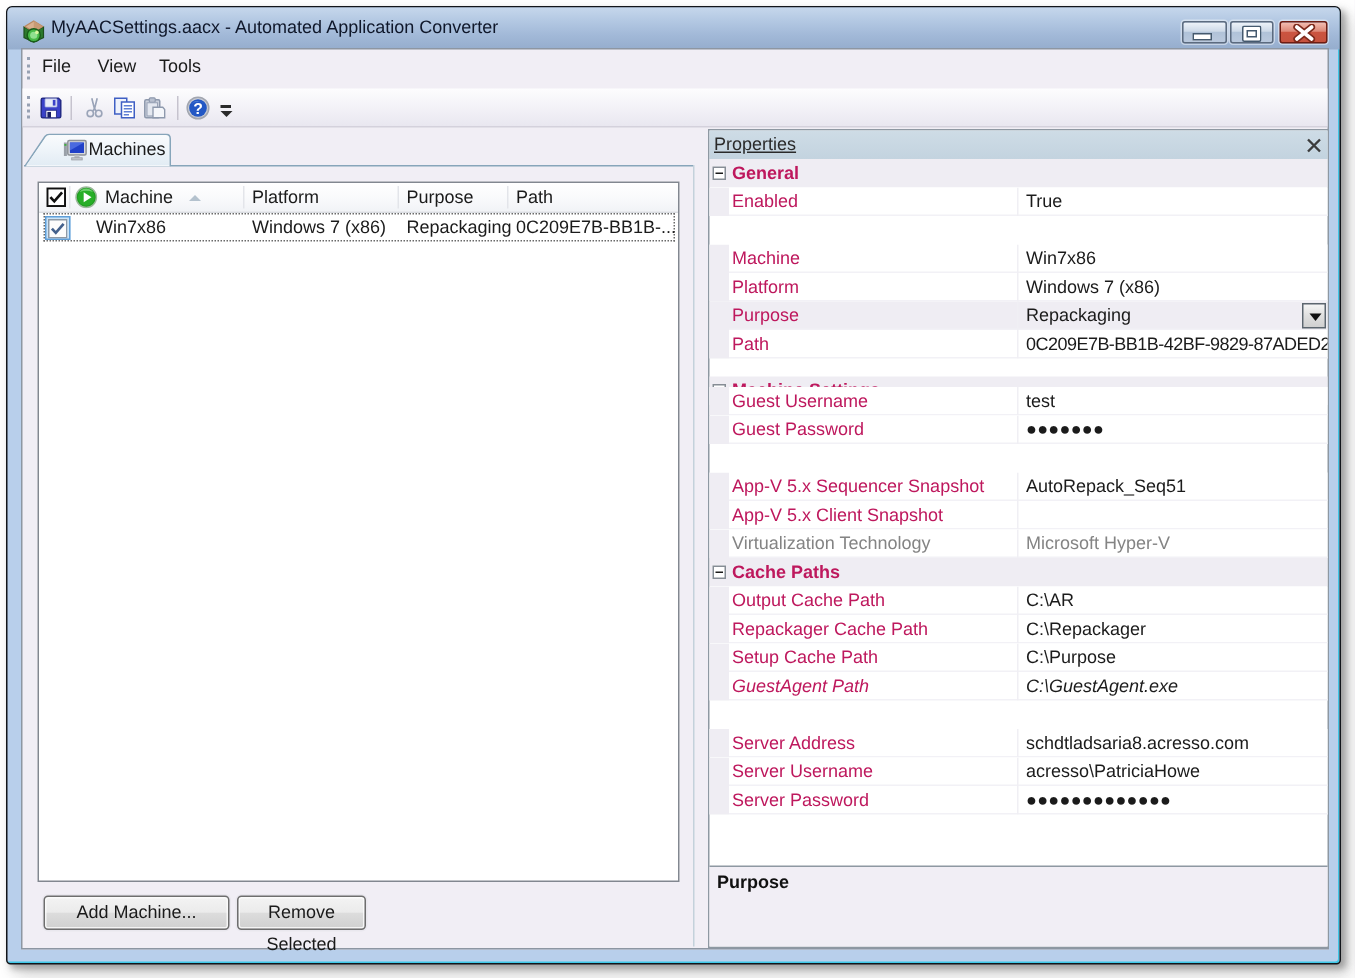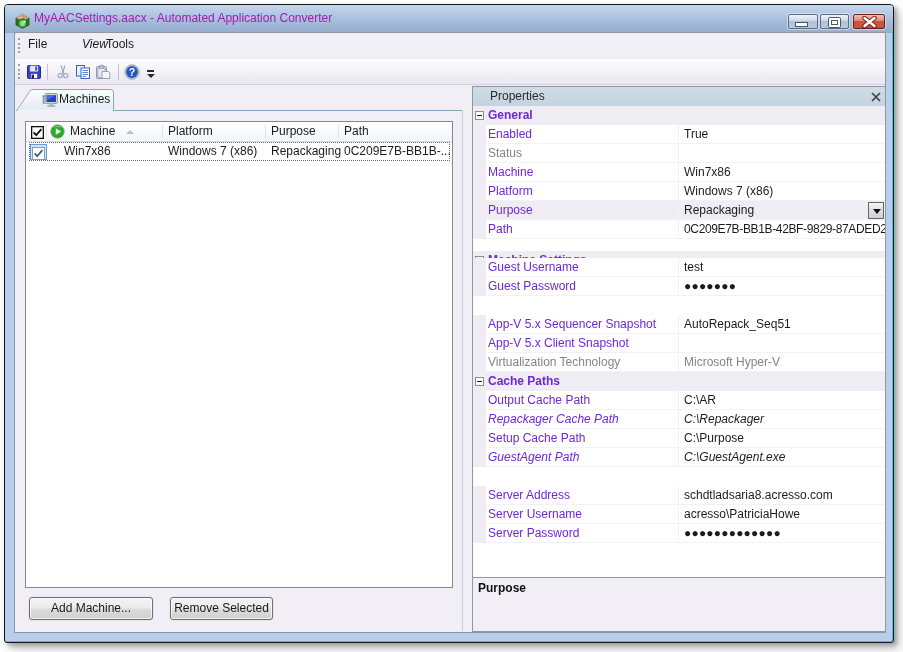--- a/index.html
+++ b/index.html
@@ -7,21 +7,21 @@
 .abs { position:absolute; }
 .win {
   position:absolute; left:4px; top:4px; width:890px; height:639px;
   background:#b8cfeb; border:1px solid #12151a; border-radius:4px 4px 3px 3px;
   box-shadow: 3px 3px 4px rgba(105,105,105,.5), 6px 7px 12px rgba(130,130,130,.35),
     inset -1px -1px 0 #3ec8e8;
 }
 .titlebar { position:absolute; left:0; top:0; width:888px; height:28px;
   background:linear-gradient(180deg,#c6d7ec 0%,#b4c9e3 30%,#a2b9d8 65%,#95adcd 100%);
   border-radius:3px 3px 0 0; }
-.titletext { position:absolute; left:29px; top:6px; font-size:12px; color:#a21caf; }
+.titletext { position:absolute; left:29px; top:6px; font-size:12px; color:#0f172a; }
 .wbtn { position:absolute; top:9px; height:15px; border:1px solid #5c6b7f; border-radius:2px;
   background:linear-gradient(180deg,#eef3f9 0%,#cdd9e8 45%,#b0c2d8 50%,#bac9dd 100%);
   box-shadow: 0 0 0 1px rgba(255,255,255,.45); }
 .wbtn.close { background:linear-gradient(180deg,#f3beb2 0%,#dd8877 45%,#cb5440 50%,#c6523e 100%);
   border-color:#6e1d12; }
 .client { position:absolute; left:9px; top:27px; width:872px; height:601px;
   border:1px solid #8d96a2; background:#f1eef5; }
 .menuitem { position:absolute; top:4px; font-size:12px; color:#1b1b1b; }
 .toolbar { position:absolute; left:0; top:26px; width:870px; height:26px;
   background:linear-gradient(180deg,#fdfdfe 0%,#f4f3f8 45%,#e9e7f0 100%);
@@ -43,21 +43,21 @@
   font-size:12px; color:#1a1a1a; text-align:center; line-height:21px; }
 .props { position:absolute; left:457px; top:53px; width:414px; height:546px;
   background:#ffffff; border:1px solid #8e98a2; }
 .phead { position:absolute; left:0; top:0; width:412px; height:19px;
   background:linear-gradient(180deg,#cedce6 0%,#c3d3df 100%);
   font-size:12px; color:#2a2a2a; line-height:19px; }
 .prow { position:absolute; left:0; width:412px; height:19px; background:#ffffff;
   box-shadow: inset 0 -1px 0 #f2f1f6; overflow:hidden; }
 .prow .strip { position:absolute; left:0; top:0; width:13px; height:19px; background:#efedf3; }
 .prow .vline { position:absolute; left:205px; top:0; width:1px; height:19px; background:#f0eff4; }
-.prow .lbl { position:absolute; left:15px; top:0; line-height:18px; font-size:12px; color:#6d28d9; white-space:pre; }
+.prow .lbl { position:absolute; left:15px; top:0; line-height:18px; font-size:12px; color:#be185d; white-space:pre; }
 .prow .val { position:absolute; left:211px; top:0; line-height:18px; font-size:12px; color:#1b1b1b; white-space:pre; }
 .prow.cat { background:#efedf3; box-shadow:none; }
 .prow.cat .lbl { font-weight:bold; }
 .prow.sel { background:#efedf3; }
 .prow .gray { color:#848484; }
 .expbox { position:absolute; left:2px; top:5px; width:9px; height:9px; background:#ffffff;
   border:1px solid #868d95; }
 .expbox::after { content:""; position:absolute; left:1px; top:3px; width:5px; height:1px; background:#1a1a1a; }
 .pwd { font-size:9px; letter-spacing:0.2px; line-height:19px; }
 .desc { position:absolute; left:0; top:491px; width:412px; height:53px; background:#f1eef5; }
@@ -85,21 +85,21 @@
     </svg>
   <svg class="abs" style="left:857px;top:11px;" width="15" height="12" viewBox="0 0 15 12">
     <path d="M2.5 2 L12.5 10 M12.5 2 L2.5 10" stroke="#7e2a1c" stroke-width="4.6" stroke-linecap="round"></path>
     <path d="M2.5 2 L12.5 10 M12.5 2 L2.5 10" stroke="#ffffff" stroke-width="2.4" stroke-linecap="round"></path>
   </svg>
 
   <div class="client">
 
     <div class="grip" style="left:3px;top:5px;height:15px;"></div>
     <div class="menuitem" style="left:13px;">File</div>
-    <div class="menuitem" style="left:67px;font-style:italic;">View</div>
+    <div class="menuitem" style="left:50px;">View</div>
     <div class="menuitem" style="left:91px;">Tools</div>
 
     <div class="toolbar"></div>
     <div class="grip" style="left:3px;top:31px;height:15px;"></div>
     <div class="ticon" style="left:11px;"><svg width="16" height="16" viewBox="0 0 16 16">
     <path d="M1.5 2.5 Q1.5 1.5 2.5 1.5 L13 1.5 L14.5 3 L14.5 13.5 Q14.5 14.5 13.5 14.5 L2.5 14.5 Q1.5 14.5 1.5 13.5 Z" fill="#3a41c8" stroke="#232a86" stroke-width="1"></path>
     <rect x="4" y="1.8" width="8" height="5.6" rx="0.5" fill="#e8ecf8" stroke="#9aa3d8" stroke-width="0.5"></rect>
     <rect x="9.2" y="2.6" width="1.8" height="3.8" fill="#3a41c8"></rect>
     <rect x="4.6" y="9.5" width="7" height="5" fill="#ffffff" stroke="#232a86" stroke-width="0.6"></rect>
     <rect x="5.6" y="10.6" width="2.4" height="3.9" fill="#1a1f66"></rect>
@@ -188,45 +188,39 @@
     <rect x="0.5" y="0.5" width="12" height="12" fill="#fcfcfc" stroke="#8e99a5" stroke-width="1"></rect>
     <path d="M2.6 6.4 L5.2 9.2 L10.4 3.2" fill="none" stroke="#44618c" stroke-width="1.8"></path>
   </svg></div>
       <div class="rtext" style="left:38px;">Win7x86</div>
       <div class="rtext" style="left:142px;">Windows 7 (x86)</div>
       <div class="rtext" style="left:245px;">Repackaging</div>
       <div class="rtext" style="left:318px;">0C209E7B-BB1B-...</div>
     </div>
 
     <div class="btn" style="left:14px;width:124px;">Add Machine...</div>
-    <div class="btn" style="left:155px;width:103px;">Remove Selected</div>
+    <div class="btn" style="left:143px;width:86px;">Remove Selected</div>
 
     <div class="props">
       <div class="phead">
-          <span style="position:absolute;left:17px;">Properties</span>
+          <span style="position:absolute;left:3px;text-decoration:underline;">Properties</span>
         <svg style="position:absolute;left:398px;top:5px;" width="10" height="10" viewBox="0 0 10 10">
             <path d="M1 1 L9 9 M9 1 L1 9" stroke="#3c3c3c" stroke-width="1.6"></path>
           </svg>
       </div>
       <div class="prow cat" style="top:19px;">
           <div class="expbox"></div>
           <span class="lbl">General</span>
         </div>
       <div class="prow" style="top:38px;">
           <div class="strip"></div>
           <div class="vline"></div>
           <span class="lbl">Enabled</span>
           <span class="val">True</span>
         </div>
-      <div class="prow" style="top:57px;">
-          <div class="strip"></div>
-          <div class="vline"></div>
-          <span class="lbl gray">Status</span>
-          <span class="val"></span>
-        </div>
       <div class="prow" style="top:76px;">
           <div class="strip"></div>
           <div class="vline"></div>
           <span class="lbl">Machine</span>
           <span class="val">Win7x86</span>
         </div>
       <div class="prow" style="top:95px;">
           <div class="strip"></div>
           <div class="vline"></div>
           <span class="lbl">Platform</span>
@@ -284,21 +278,21 @@
       <div class="prow cat" style="top:285px;">
           <div class="expbox"></div>
           <span class="lbl">Cache Paths</span>
         </div>
       <div class="prow" style="top:304px;">
           <div class="strip"></div>
           <div class="vline"></div>
           <span class="lbl">Output Cache Path</span>
           <span class="val">C:\AR</span>
         </div>
-      <div class="prow" style="top:323px;font-style:italic;">
+      <div class="prow" style="top:323px;">
           <div class="strip"></div>
           <div class="vline"></div>
           <span class="lbl">Repackager Cache Path</span>
           <span class="val">C:\Repackager</span>
         </div>
       <div class="prow" style="top:342px;">
           <div class="strip"></div>
           <div class="vline"></div>
           <span class="lbl">Setup Cache Path</span>
           <span class="val">C:\Purpose</span>

